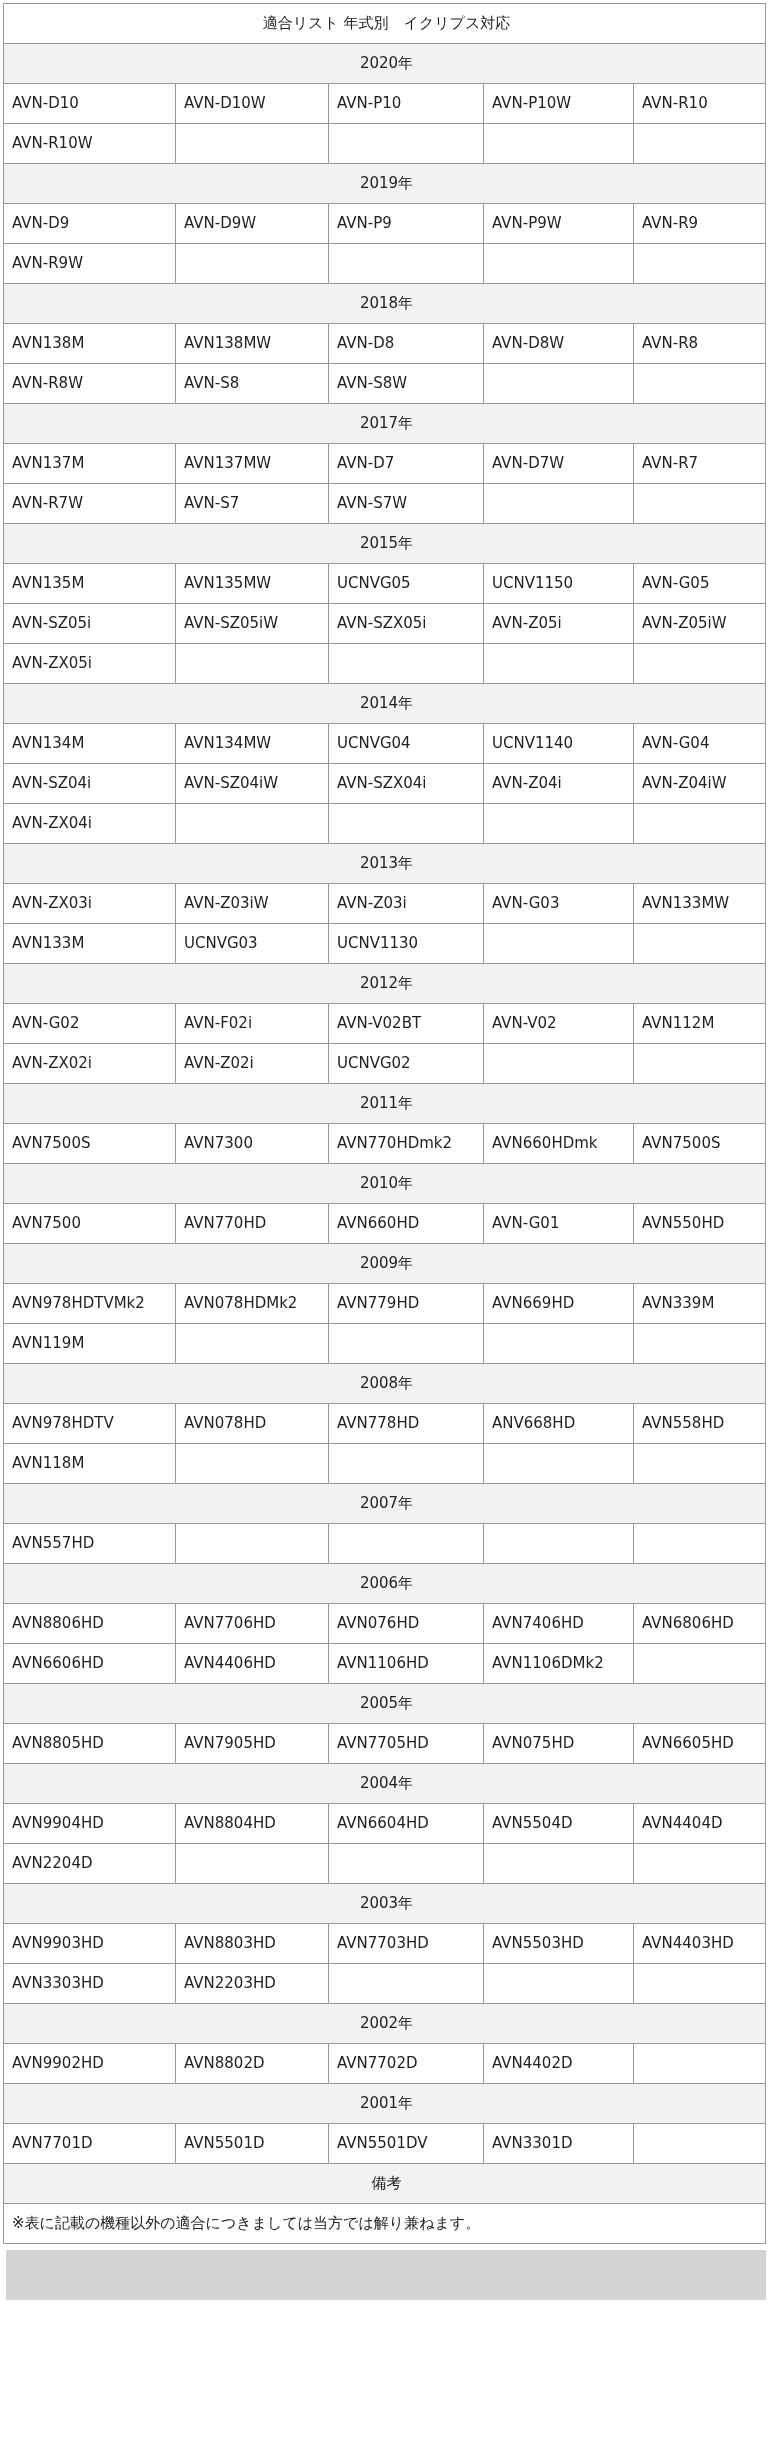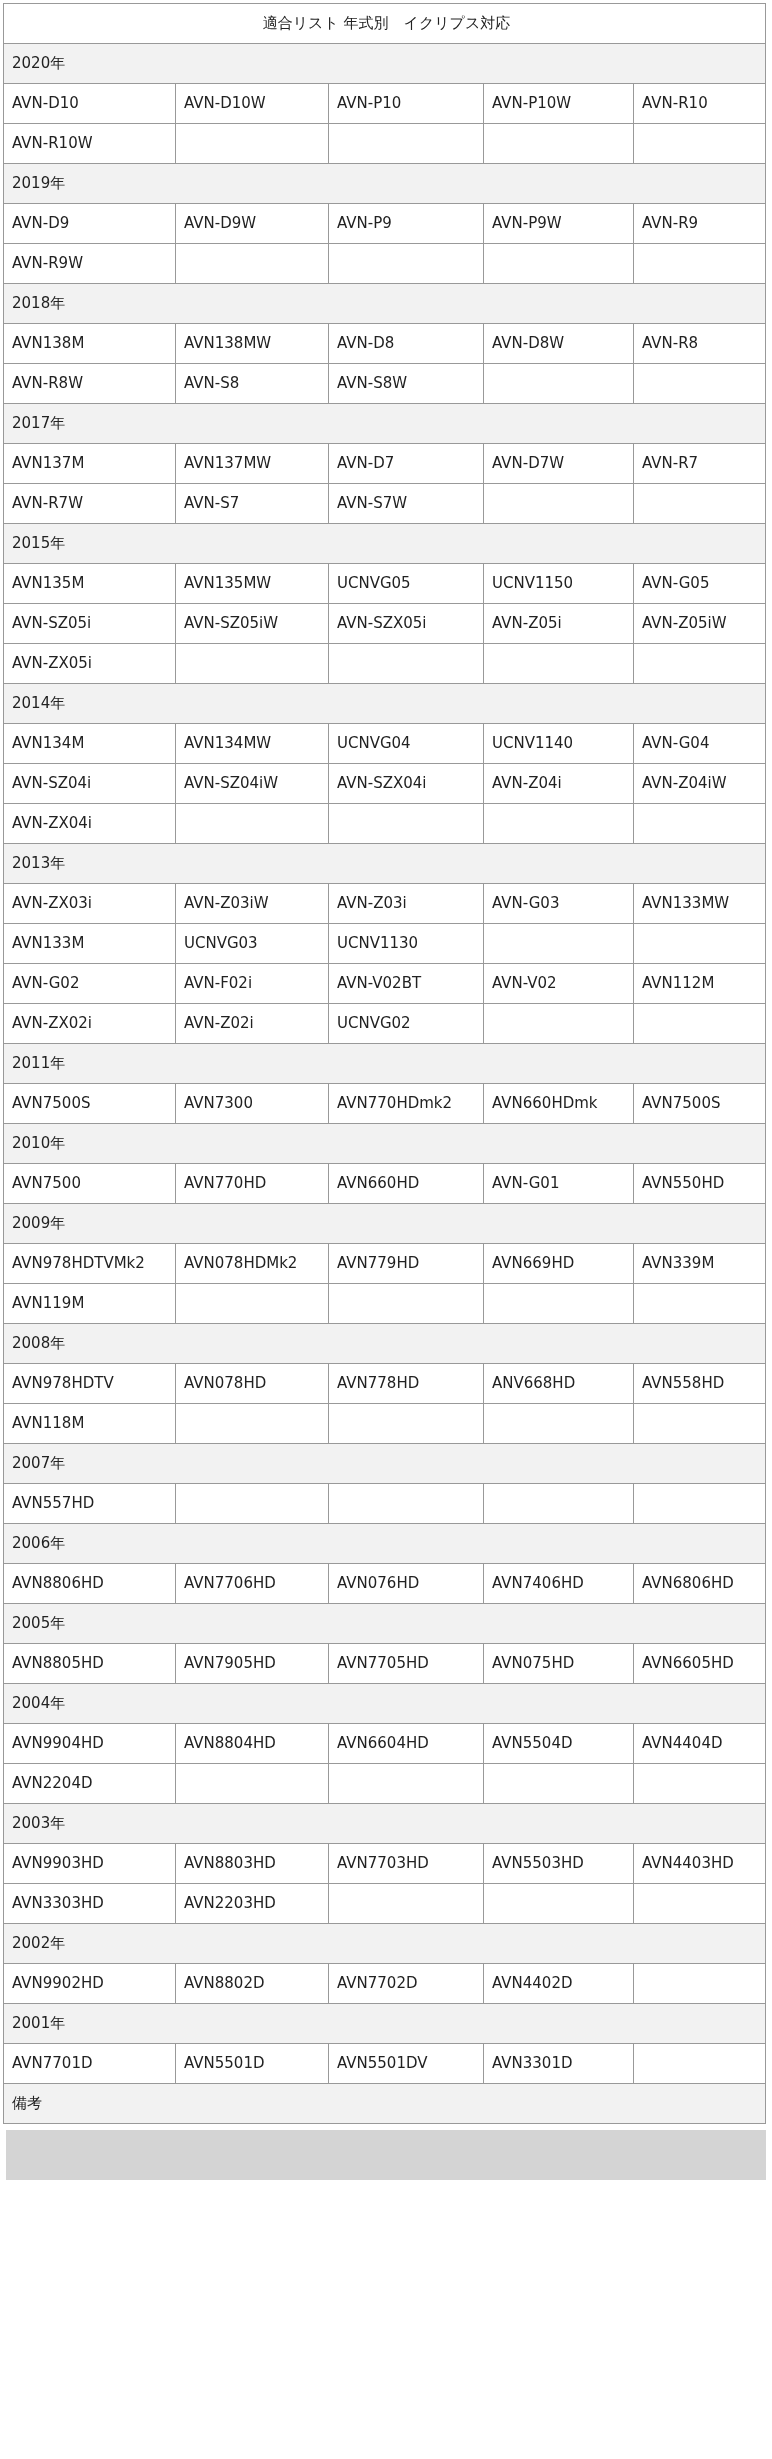--- a/index.html
+++ b/index.html
@@ -22,20 +22,21 @@
   }
   td.title-cell {
     background: #d4d4d4;
     text-align: center;
     padding: 4px 4px;
     font-size: 14px;
     color: #111111;
   }
   tr.year-row td {
     background: #f2f2f2;
+    text-align: center;
   }
   td.remark-cell {
     background: #ffffff;
   }
   .footer-block {
     margin-top: 6px;
     width: 760px;
     margin-left: 3px;
     height: 50px;
     background: #d4d4d4;
@@ -184,20 +185,23 @@
           <td>AVN-G03</td>
           <td>AVN133MW</td>
         </tr>
         <tr class="model-row">
           <td>AVN133M</td>
           <td>UCNVG03</td>
           <td>UCNV1130</td>
           <td></td>
           <td></td>
         </tr>
+        <tr class="year-row">
+          <td colspan="5">2012年</td>
+        </tr>
         <tr class="model-row">
           <td>AVN-G02</td>
           <td>AVN-F02i</td>
           <td>AVN-V02BT</td>
           <td>AVN-V02</td>
           <td>AVN112M</td>
         </tr>
         <tr class="model-row">
           <td>AVN-ZX02i</td>
           <td>AVN-Z02i</td>
@@ -272,20 +276,27 @@
         <tr class="year-row">
           <td colspan="5">2006年</td>
         </tr>
         <tr class="model-row">
           <td>AVN8806HD</td>
           <td>AVN7706HD</td>
           <td>AVN076HD</td>
           <td>AVN7406HD</td>
           <td>AVN6806HD</td>
         </tr>
+        <tr class="model-row">
+          <td>AVN6606HD</td>
+          <td>AVN4406HD</td>
+          <td>AVN1106HD</td>
+          <td>AVN1106DMk2</td>
+          <td></td>
+        </tr>
         <tr class="year-row">
           <td colspan="5">2005年</td>
         </tr>
         <tr class="model-row">
           <td>AVN8805HD</td>
           <td>AVN7905HD</td>
           <td>AVN7705HD</td>
           <td>AVN075HD</td>
           <td>AVN6605HD</td>
         </tr>
@@ -338,17 +349,20 @@
         </tr>
         <tr class="model-row">
           <td>AVN7701D</td>
           <td>AVN5501D</td>
           <td>AVN5501DV</td>
           <td>AVN3301D</td>
           <td></td>
         </tr>
         <tr class="year-row">
           <td colspan="5">備考</td>
+        </tr>
+        <tr class="remark-row">
+          <td colspan="5" class="remark-cell">※表に記載の機種以外の適合につきましては当方では解り兼ねます。</td>
         </tr>
       </tbody>
   </table>
   <div class="footer-block"></div>
 </div>
 
 </body></html>

